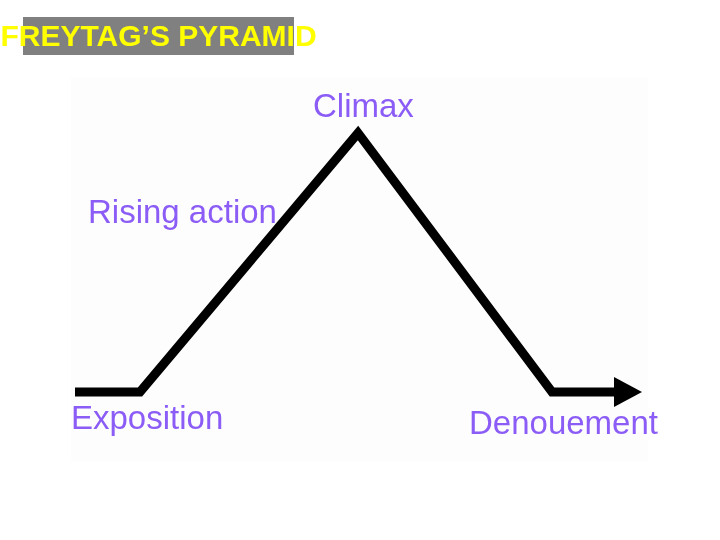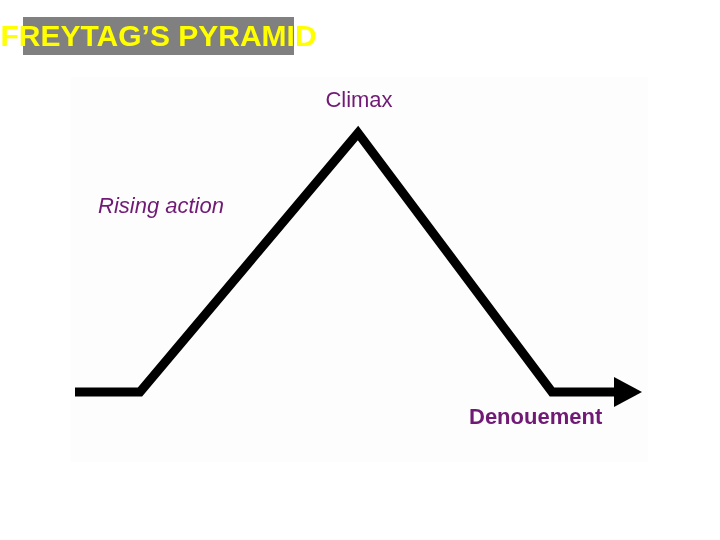--- a/index.html
+++ b/index.html
@@ -42,46 +42,47 @@
   }
   .pyramid-svg {
     position: absolute;
     left: 0;
     top: 0;
     width: 720px;
     height: 540px;
   }
   .diagram-label {
     position: absolute;
-    color: #701a75;
-    font-size: 22px;
+    color: #8b5cf6;
+    font-size: 33px;
     line-height: 1.1;
     white-space: nowrap;
   }
   .label-climax      { left: 313px; top: 88px; width: 92px; text-align: center; }
-  .label-rising      { left: 98px;  top: 194px; font-style: italic; }
+  .label-rising      { left: 88px;  top: 194px; }
   .label-falling     { left: 458px; top: 194px; }
   .label-exposition  { left: 71px;  top: 400px; }
-  .label-denouement  { left: 469px; top: 405px; font-weight: bold; }
+  .label-denouement  { left: 469px; top: 405px; }
 </style>
 </head>
 <body>
 
 <div class="slide">
 
   <div class="title-badge">FREYTAG’S PYRAMID</div>
 
   <div class="diagram-area"></div>
 
   <svg class="pyramid-svg" viewBox="0 0 720 540" aria-hidden="true">
     <polyline points="75,392 140,392 358,133 552,392 618,392" fill="none" stroke="#000000" stroke-width="9" stroke-linejoin="miter" stroke-miterlimit="10"></polyline>
     <polygon points="614,377 642,392 614,407" fill="#000000"></polygon>
   </svg>
 
   <div class="diagram-label label-climax">Climax</div>
 
   <div class="diagram-label label-rising">Rising action</div>
 
 
+  <div class="diagram-label label-exposition">Exposition</div>
 
   <div class="diagram-label label-denouement">Denouement</div>
 
 </div>
 
 </body></html>

